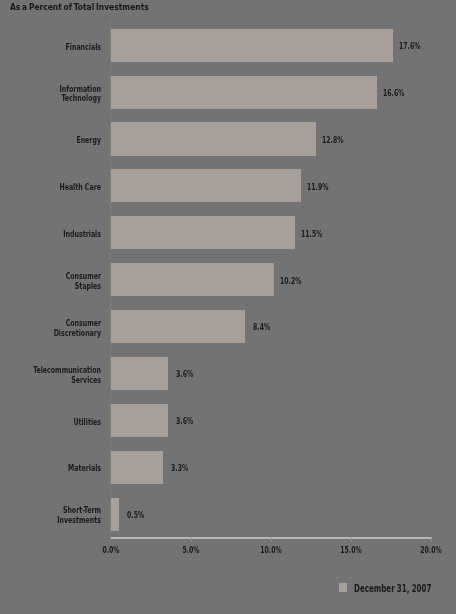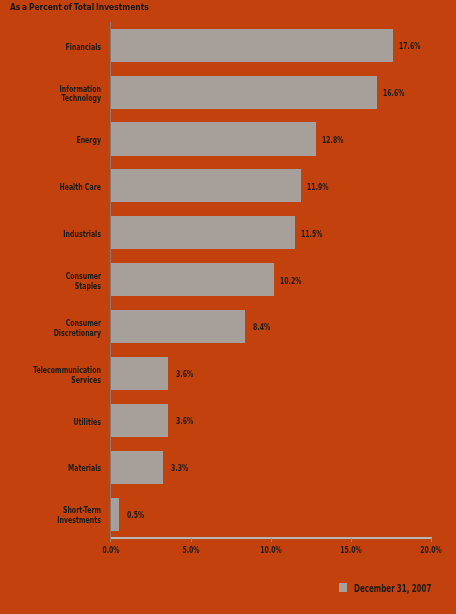--- a/index.html
+++ b/index.html
@@ -1,20 +1,20 @@
 <!DOCTYPE html>
 <html><head>
 <meta charset="utf-8">
 <title>Chart</title>
 <style>
   html,body{margin:0;padding:0;}
   body{width:456px;height:614px;background:#ffffff;
        font-family:"DejaVu Sans Condensed","DejaVu Sans",sans-serif;font-stretch:condensed;
        -webkit-font-smoothing:antialiased;}
-  #page{position:relative;width:456px;height:614px;overflow:hidden;background:#c2410c;text-decoration:underline;}
+  #page{position:relative;width:456px;height:614px;overflow:hidden;background:#737373;text-decoration:underline;}
   #chart-title{position:absolute;left:9.8px;top:0.7px;font-size:9.4px;font-weight:bold;color:#171717;
          white-space:nowrap;word-spacing:-1.0px;transform:scaleX(0.895);transform-origin:0 0;}
   #plot{position:absolute;left:0;top:0;width:408px;height:614px;border-radius:27px;}
   .bar{position:absolute;left:110.5px;height:33.1px;background:#a79f99;}
   .cat{position:absolute;left:5.0px;width:96.0px;text-align:right;white-space:nowrap;
        font-size:8.7px;font-weight:bold;color:#1b1b1b;line-height:9.7px;
        transform-origin:100% 50%;transform:scaleX(0.80);}
   .val{position:absolute;font-size:8.1px;font-weight:bold;color:#1b1b1b;white-space:nowrap;
        transform-origin:0 50%;transform:scaleX(0.85);}
   .tick{position:absolute;top:544.9px;width:50px;text-align:center;white-space:nowrap;

